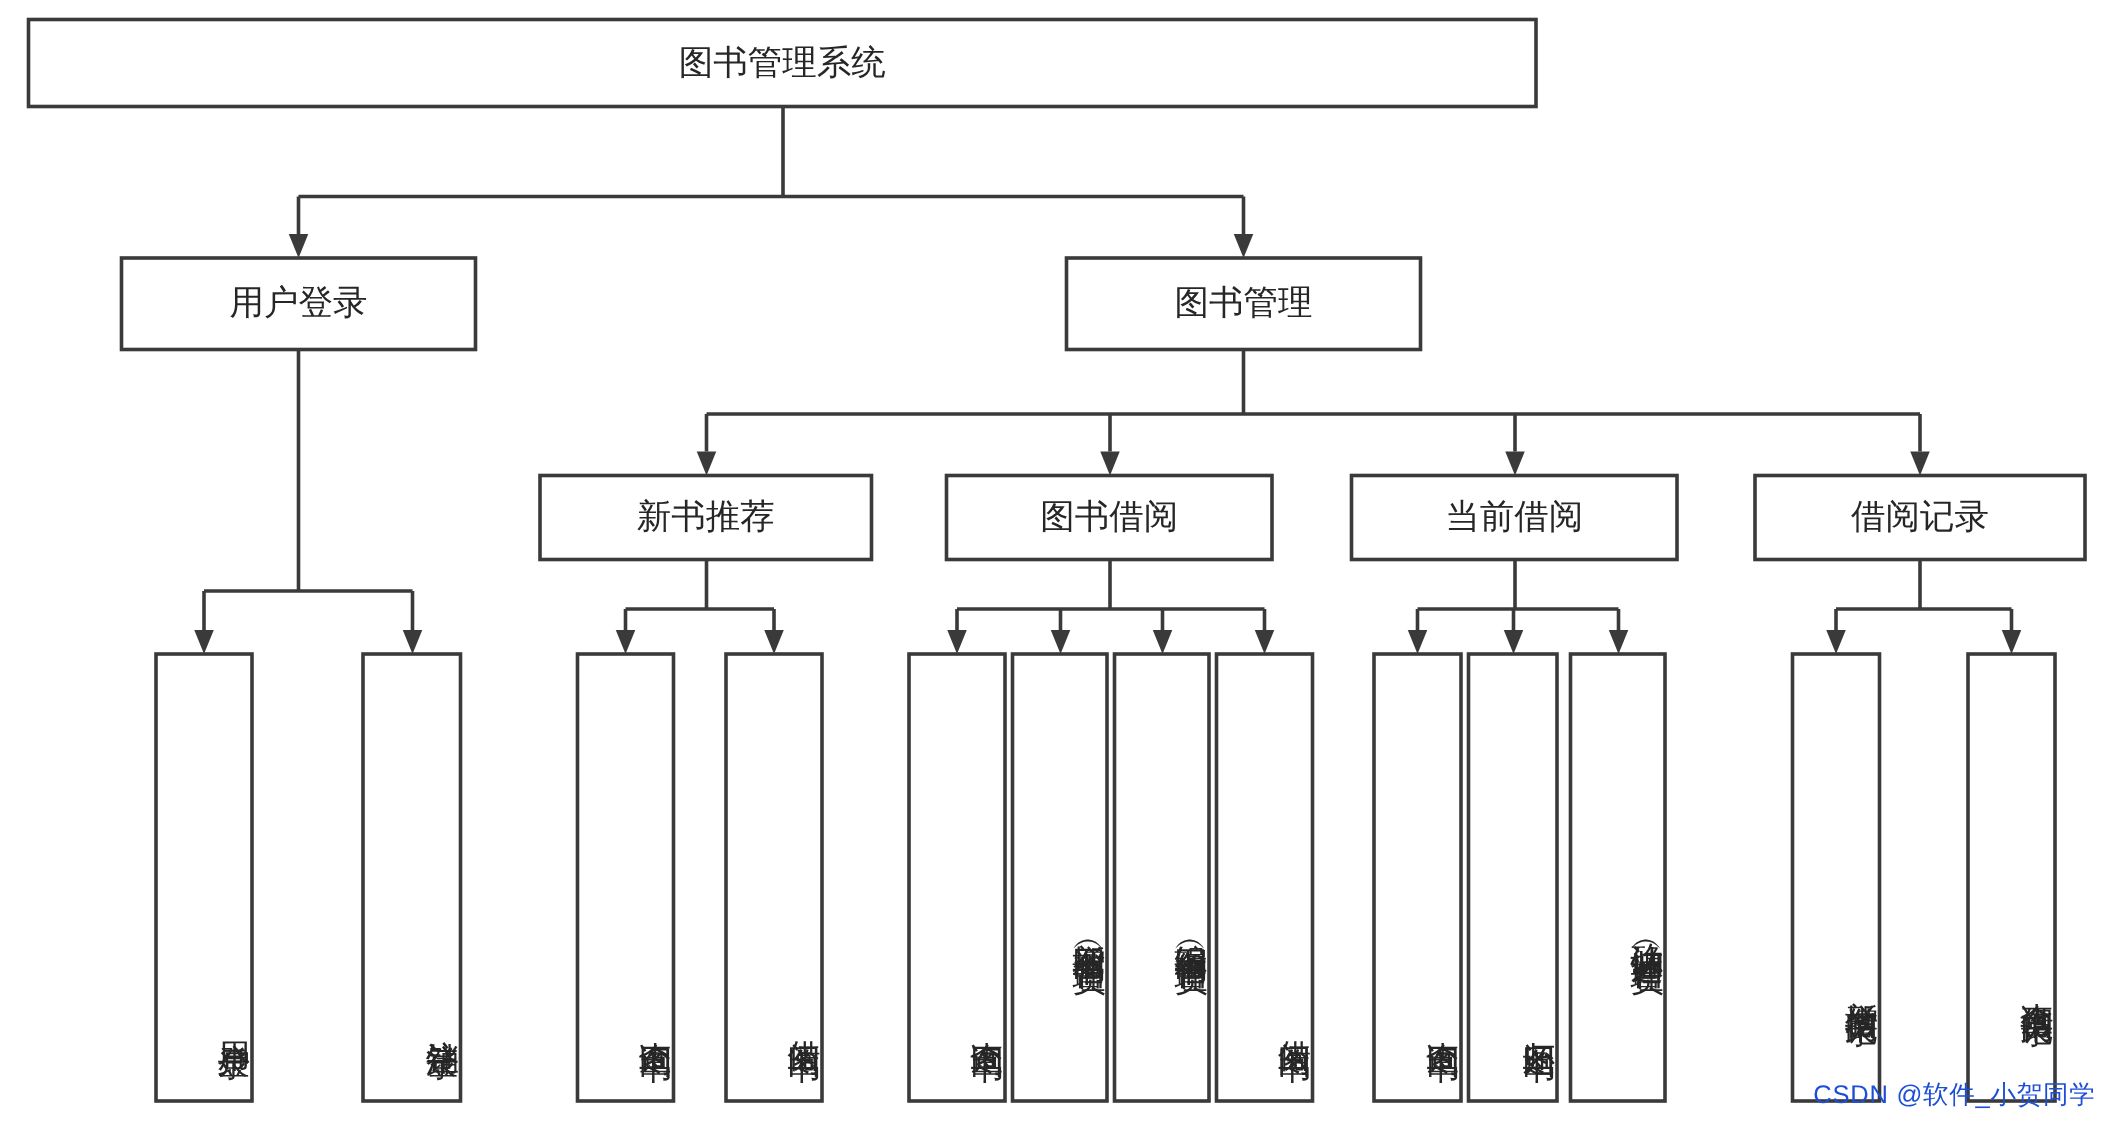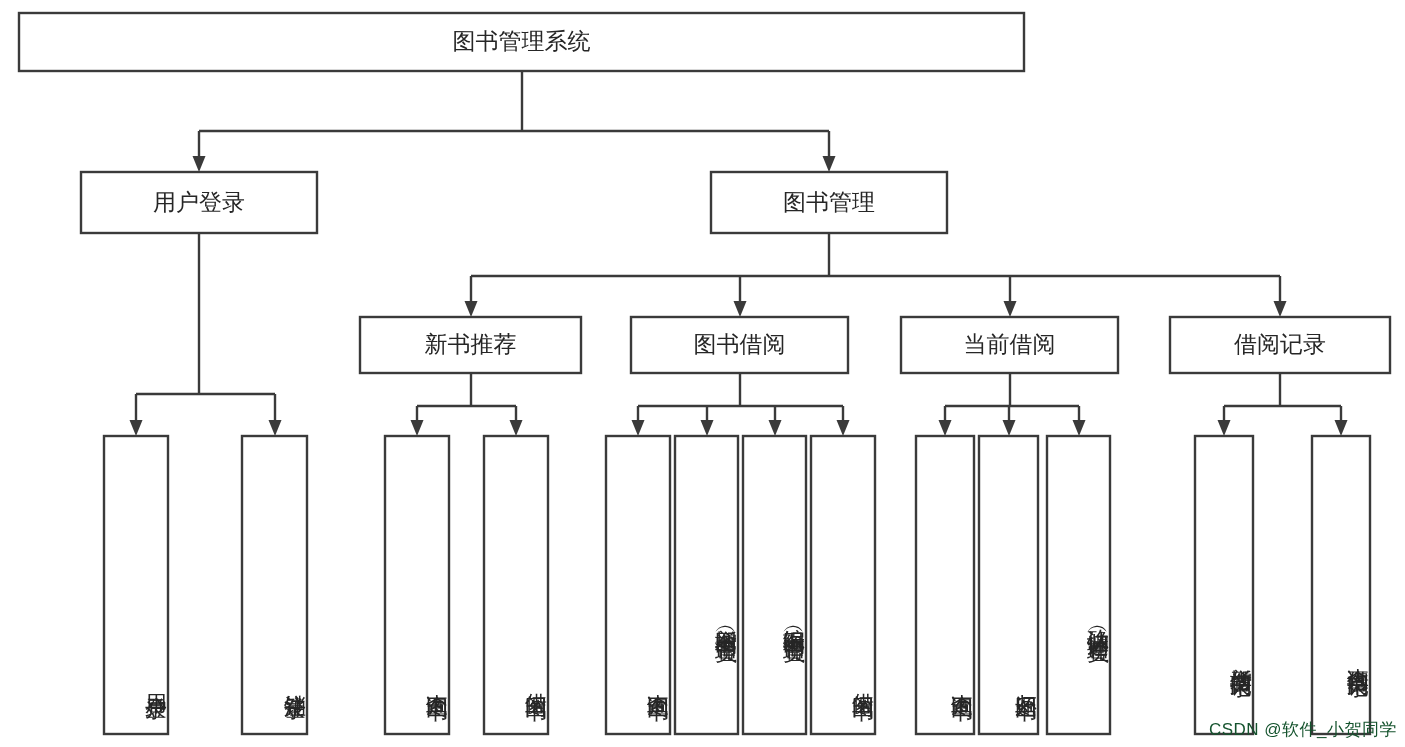--- a/index.html
+++ b/index.html
@@ -64,21 +64,21 @@
   .arrow-head {
     fill: #3a3a3a;
     stroke: none;
   }
   .watermark {
     position: absolute;
     right: 8px;
     bottom: 6px;
     font-family: "Liberation Sans", "DejaVu Sans", sans-serif;
     font-size: 17px;
-    color: #14532d;
+    color: #1d4ed8;
     letter-spacing: 0.5px;
     user-select: none;
     pointer-events: none;
   }
 </style>
 </head>
 <body>
 
 <div id="diagram-root">
   <svg id="diagram-svg" width="1405" height="747" viewBox="0 0 1405 747" xmlns="http://www.w3.org/2000/svg">

